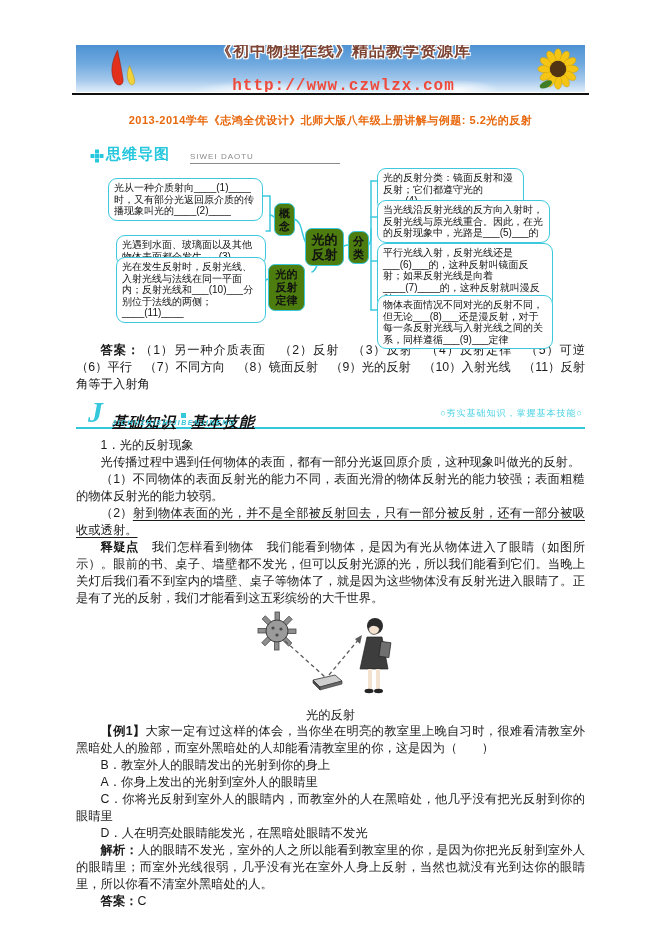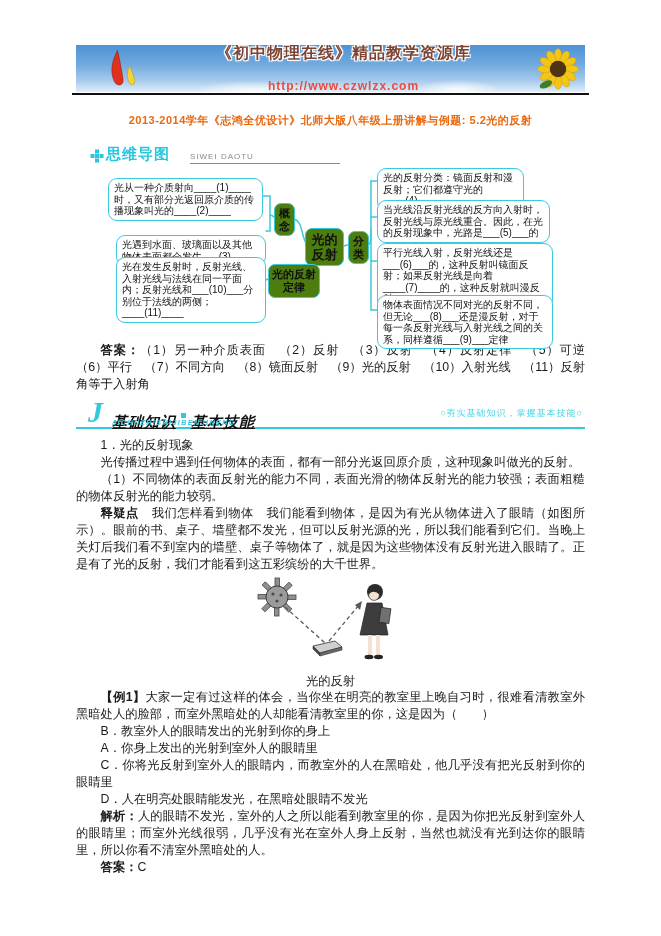--- a/index.html
+++ b/index.html
@@ -20,22 +20,22 @@
       linear-gradient(180deg,#4d92d4 0%,#6fa9de 40%,#a6c9ec 75%,#dfeefa 100%);
     overflow:hidden;
   }
   .banner-logo { width:58px; height:44px; flex:0 0 auto; margin-left:18px; }
   .banner-mid { flex:1; text-align:center; line-height:1.1; }
   .banner-title {
     font-size:16px; font-weight:bold; color:#7d4434; letter-spacing:1px;
     text-shadow:1px 1px 0 #fff,-1px -1px 0 #fff,1px -1px 0 #fff,-1px 1px 0 #fff,0 0 3px #fff;
   }
   .banner-url {
-    font-family:Liberation Sans, sans-serif;
-    font-size:12px; font-weight:bold; color:#ee4b3c; letter-spacing:1px; margin-top:18px;
+    font-family:Liberation Mono, monospace;
+    font-size:16px; font-weight:bold; color:#ee4b3c; letter-spacing:1px; margin-top:18px;
   }
   .banner-flower { width:46px; height:44px; flex:0 0 auto; margin-right:4px; }
   .black-rule { border-top:2.5px solid #101010; margin:1px -4px 0 -4px; }
 
   
   .doc-title {
     margin-top:10px; text-align:center; color:#e8680e; font-weight:bold;
     font-size:11px; line-height:31px; letter-spacing:0.5px;
   }
 
@@ -58,21 +58,21 @@
   .mbox {
     position:absolute; background:#fff; border:1.4px solid #3cc9de; border-radius:9px;
     font-size:10px; line-height:11.5px; padding:3px 5px; color:#111;
   }
   .mnode {
     position:absolute; background:#4d7c0f; border:1.4px solid #3cc9de; border-radius:7px;
     font-weight:bold; color:#111; text-align:center; word-break:break-all;
   }
   .mnode.vert { width:21px; font-size:11px; line-height:12.5px; padding:3px 2px; }
   .mnode.center { width:39px; font-size:13px; line-height:15px; padding:3px 2px; }
-  .mnode.law { width:52px; font-size:11px; line-height:13px; padding:3px 2px; }
+  .mnode.law { width:37px; font-size:11px; line-height:13px; padding:3px 2px; }
 
   
   .para { font-size:12.3px; line-height:17px; text-indent:2em; text-align:justify; }
   .answers { margin-top:5px; }
   b.inline { font-weight:bold; }
 
   
   .sec2 { position:relative; margin-top:6px; height:30px; border-bottom:2px solid #35c8dc; }
   .sec2-j {
     position:absolute; left:12px; top:-4px; color:#35c8dc; font-size:30px; font-weight:bold;
@@ -183,20 +183,21 @@
         <span class="sec2-t2">基本技能</span>
       </span>
       <span class="sec2-caps">JICHUZHISHIJIBENJINENG</span>
       <span class="sec2-note">○夯实基础知识，掌握基本技能○</span>
     </div>
 
     <div class="body-text">
       <p class="para">1．光的反射现象</p>
       <p class="para">光传播过程中遇到任何物体的表面，都有一部分光返回原介质，这种现象叫做光的反射。</p>
       <p class="para">（1）不同物体的表面反射光的能力不同，表面光滑的物体反射光的能力较强；表面粗糙的物体反射光的能力较弱。</p>
+      <p class="para"><span>（2）</span><span class="u">射到物体表面的光，并不是全部被反射回去，只有一部分被反射，还有一部分被吸收或透射。</span></p>
       <p class="para"><b class="inline">释疑点</b><span>　我们怎样看到物体　我们能看到物体，是因为有光从物体进入了眼睛（如图所示）。眼前的书、桌子、墙壁都不发光，但可以反射光源的光，所以我们能看到它们。当晚上关灯后我们看不到室内的墙壁、桌子等物体了，就是因为这些物体没有反射光进入眼睛了。正是有了光的反射，我们才能看到这五彩缤纷的大千世界。</span></p>
     </div>
 
     <div class="figure">
       <svg width="180" height="92" viewBox="0 0 180 92">
 
         <g>
           <g fill="#8f8f8f" stroke="#474747" stroke-width="0.8">
             <rect x="46" y="18" width="9" height="4.5" transform="rotate(0 36 20)"></rect>
             <rect x="46" y="18" width="9" height="4.5" transform="rotate(45 36 20)"></rect>

